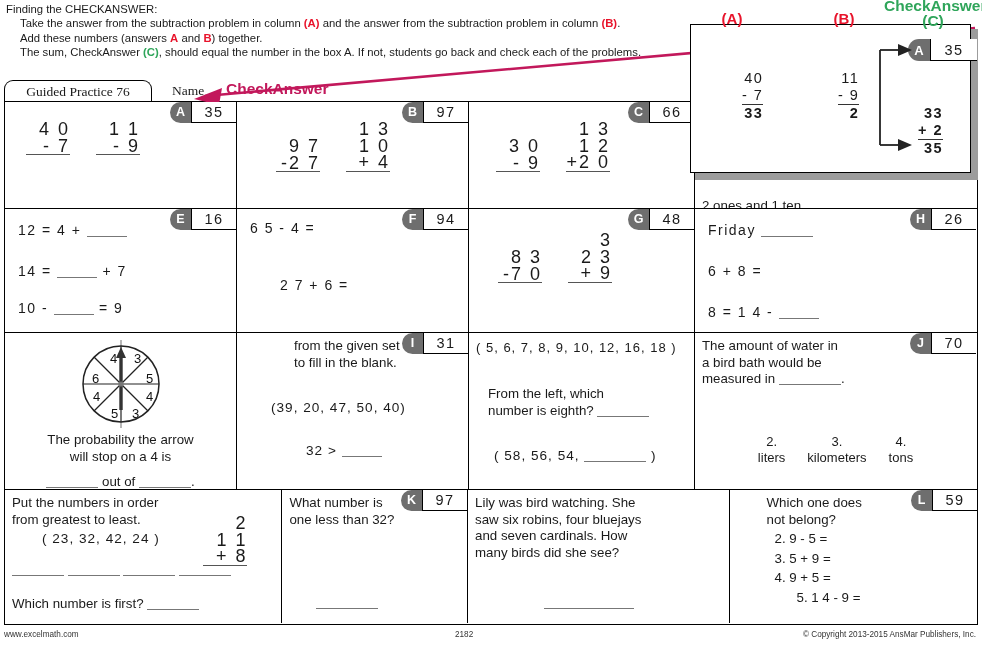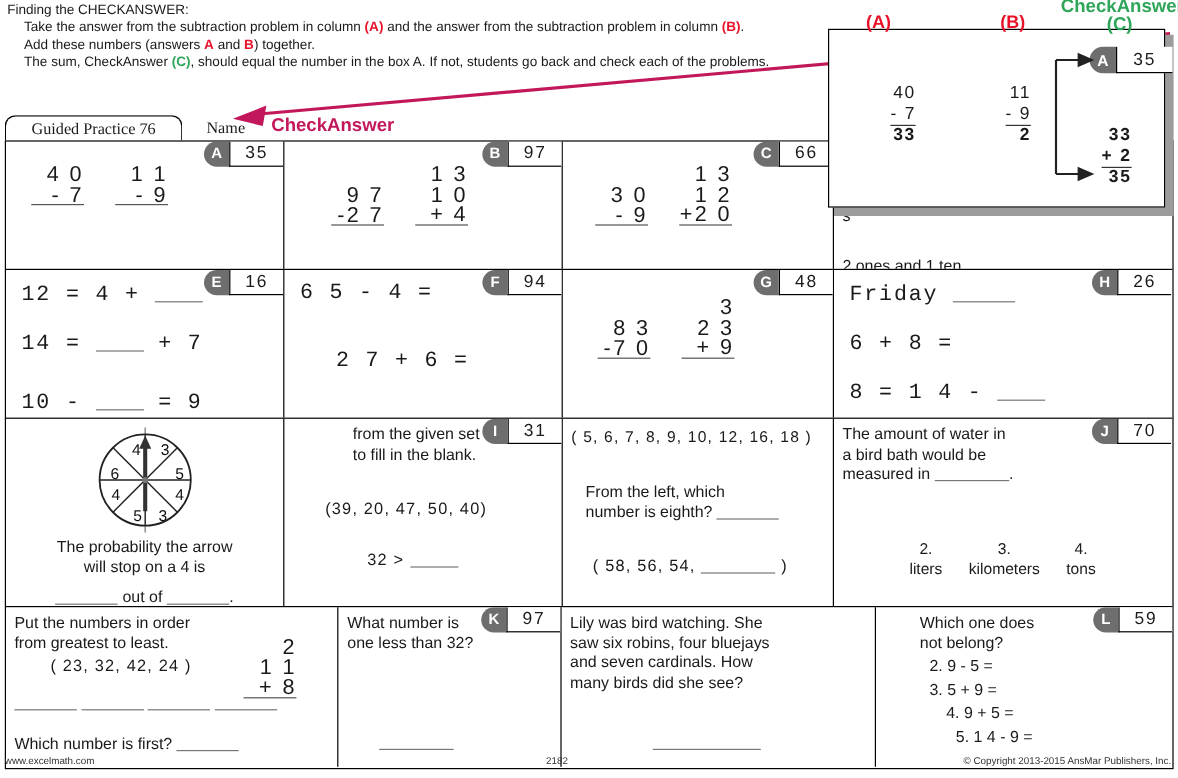--- a/index.html
+++ b/index.html
@@ -8,21 +8,21 @@
     font-family:"Liberation Sans",sans-serif;
     color:#1a1a1a;position:relative;overflow:hidden;
   }
   .instructions{position:absolute;left:6px;top:2px;width:680px;}
   .instructions .line{font-size:11.3px;line-height:14.4px;white-space:nowrap;}
   .instructions .line.indent{padding-left:14px;}
   .red{color:#e8132b;font-weight:bold;}
   .green{color:#2fa55a;font-weight:bold;}
 
   
-  .sheet{position:absolute;left:4px;top:96px;width:884px;height:545px;}
+  .sheet{position:absolute;left:4px;top:80px;width:884px;height:545px;}
   .tab{
     position:absolute;left:0;top:0;width:148px;height:22px;
     border:1.4px solid #000;border-bottom:none;
     border-radius:9px 9px 0 0;box-sizing:border-box;
     font-size:13.5px;font-family:"Liberation Serif",serif;
     display:flex;align-items:center;justify-content:center;background:#fff;
   }
   .nameLbl{position:absolute;left:168px;top:3px;font-size:13.5px;
     font-family:"Liberation Serif",serif;}
   .checkLbl{position:absolute;left:222px;top:0px;font-size:15.5px;
@@ -52,21 +52,21 @@
     display:flex;align-items:center;justify-content:center;
     font-size:14.5px;letter-spacing:1.5px;
   }
 
   
   .calcs{display:flex;gap:26px;margin-top:14px;padding-left:14px;}
   .calc{font-size:18px;line-height:16.5px;letter-spacing:2px;text-align:right;min-width:44px;}
   .calc .bar{border-bottom:1.3px solid #555;}
   .calc .op{white-space:pre;}
 
-  .eqline{margin:4px 0 0 6px;font-size:18px;letter-spacing:1.5px;font-family:Liberation Mono, monospace;}
+  .eqline{margin:4px 0 0 6px;font-size:14px;letter-spacing:1.5px;}
   .blank{display:inline-block;border-bottom:1.2px solid #777;vertical-align:-2px;}.b4{width:40px;}.b5{width:52px;}.b6{width:62px;}
 
   .qtext{font-size:13.3px;line-height:16.6px;}
   .setline{font-size:13.6px;letter-spacing:1px;}
 
   
   .spinwrap{position:relative;width:92px;height:88px;margin:2px auto 0;}
   .opts{display:flex;gap:22px;justify-content:center;font-size:13px;line-height:16px;text-align:center;}
 
   
@@ -192,21 +192,21 @@
         <div class="badge">
           <div class="ltr">E</div>
           <div class="num">16</div>
         </div>
         <div class="eqline" style="margin-top:8px;">
           <span>12  =  4  +  </span><span class="blank b4"></span>
         </div>
         <div class="eqline" style="margin-top:24px;">
           <span>14  =  </span><span class="blank b4"></span><span>  +  7</span>
         </div>
-        <div class="eqline" style="margin-top:32px;">
+        <div class="eqline" style="margin-top:20px;">
           <span>10  -  </span><span class="blank b4"></span><span>  =  9</span>
         </div>
       </div>
 
       <div class="cell" style="width:232px;">
         <div class="badge">
           <div class="ltr">F</div>
           <div class="num">94</div>
         </div>
         <div class="eqline" style="margin-top:6px;">6 5  -  4  =</div>
@@ -376,21 +376,21 @@
 
       <div class="cell" style="width:248px;border-right:none;">
         <div class="badge">
           <div class="ltr">L</div>
           <div class="num">59</div>
         </div>
         <div class="qtext" style="margin-left:30px;">Which one does</div>
         <div class="qtext" style="margin-left:30px;">not belong?</div>
         <div class="qtext" style="margin-left:38px;margin-top:3px;">2.   9  -  5  =</div>
         <div class="qtext" style="margin-left:38px;margin-top:3px;">3.   5  +  9  =</div>
-        <div class="qtext" style="margin-left:52px;margin-top:3px;">4.   9  +  5  =</div>
+        <div class="qtext" style="margin-left:38px;margin-top:3px;">4.   9  +  5  =</div>
         <div class="qtext" style="margin-left:60px;margin-top:3px;">5.   1 4  -  9  =</div>
       </div>
 
     </div>
 
   </div>
 </div>
 
 <div class="footer">
   <span class="l">www.excelmath.com</span>

